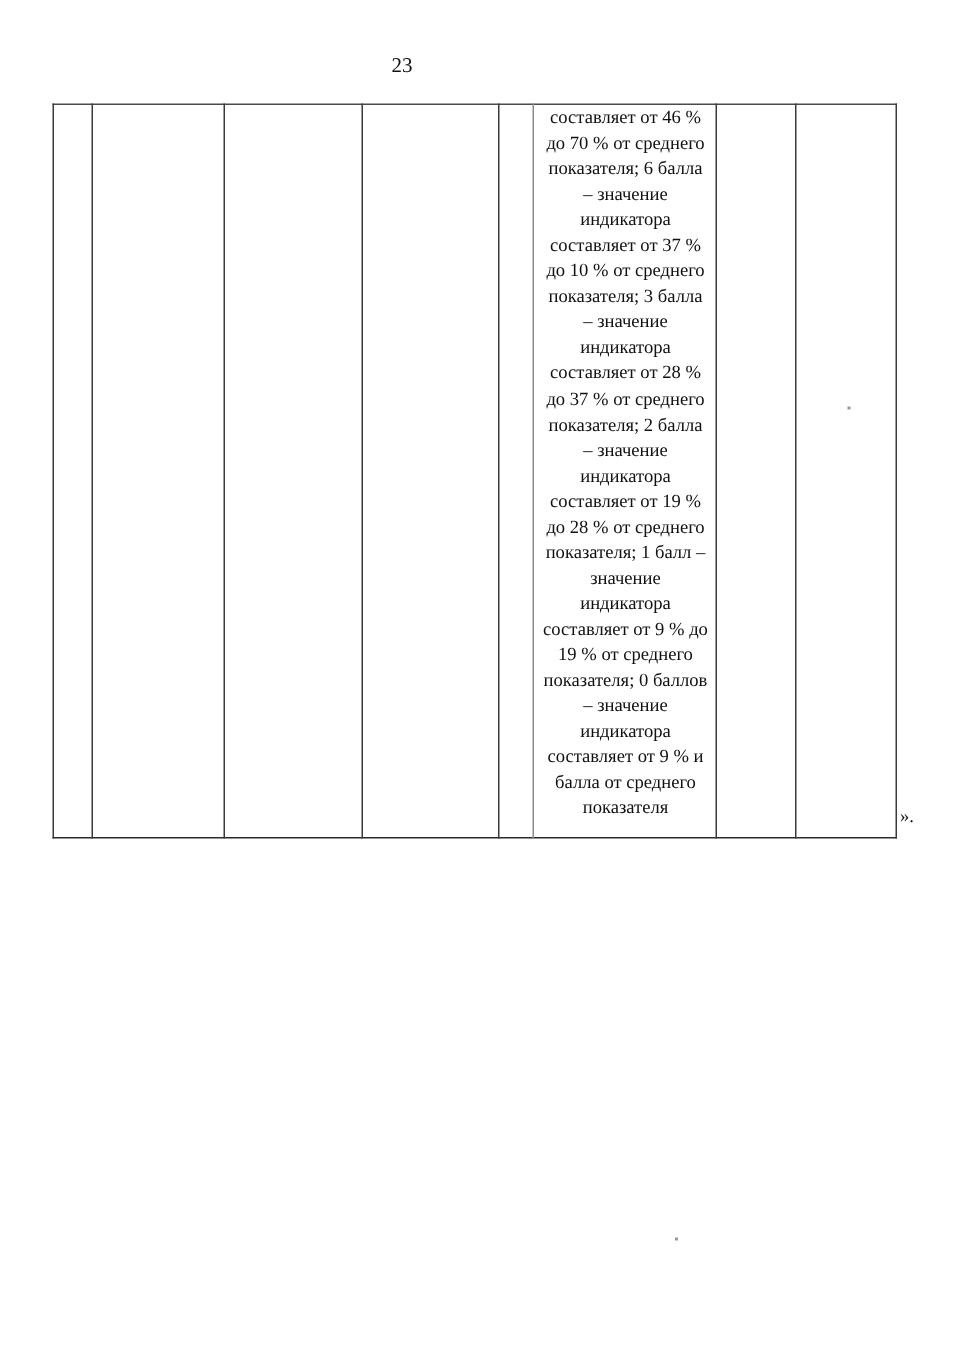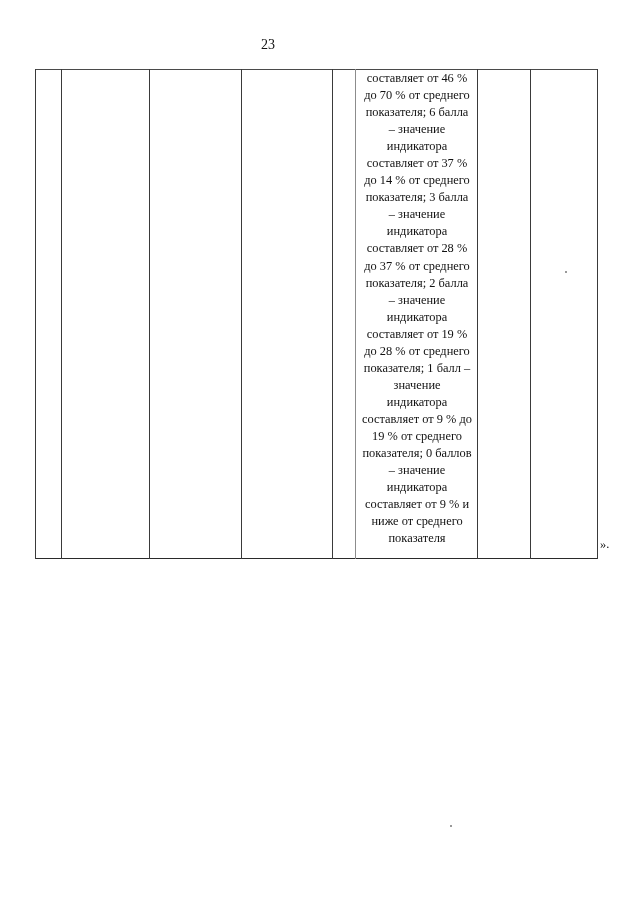--- a/index.html
+++ b/index.html
@@ -33,40 +33,40 @@
 <div class="vline" style="left:530px"></div>
 <div class="vline" style="left:597px"></div>
 
 <div class="cell-text">
   <div>составляет от 46 %</div>
   <div>до 70 % от среднего</div>
   <div>показателя; 6 балла</div>
   <div>– значение</div>
   <div>индикатора</div>
   <div>составляет от 37 %</div>
-  <div>до 14 % от среднего</div>
+  <div>до 10 % от среднего</div>
   <div>показателя; 3 балла</div>
   <div>– значение</div>
   <div>индикатора</div>
   <div>составляет от 28 %</div>
   <div>до 37 % от среднего</div>
   <div>показателя; 2 балла</div>
   <div>– значение</div>
   <div>индикатора</div>
   <div>составляет от 19 %</div>
   <div>до 28 % от среднего</div>
   <div>показателя; 1 балл –</div>
   <div>значение</div>
   <div>индикатора</div>
   <div>составляет от 9 % до</div>
   <div>19 % от среднего</div>
   <div>показателя; 0 баллов</div>
   <div>– значение</div>
   <div>индикатора</div>
   <div>составляет от 9 % и</div>
-  <div>ниже от среднего</div>
+  <div>балла от среднего</div>
   <div>показателя</div>
 </div>
 
 <div class="closing-quote">».</div>
 
 <div class="speck" style="left:565px;top:271px"></div>
 <div class="speck" style="left:450px;top:825px"></div>
 
 </body></html>

